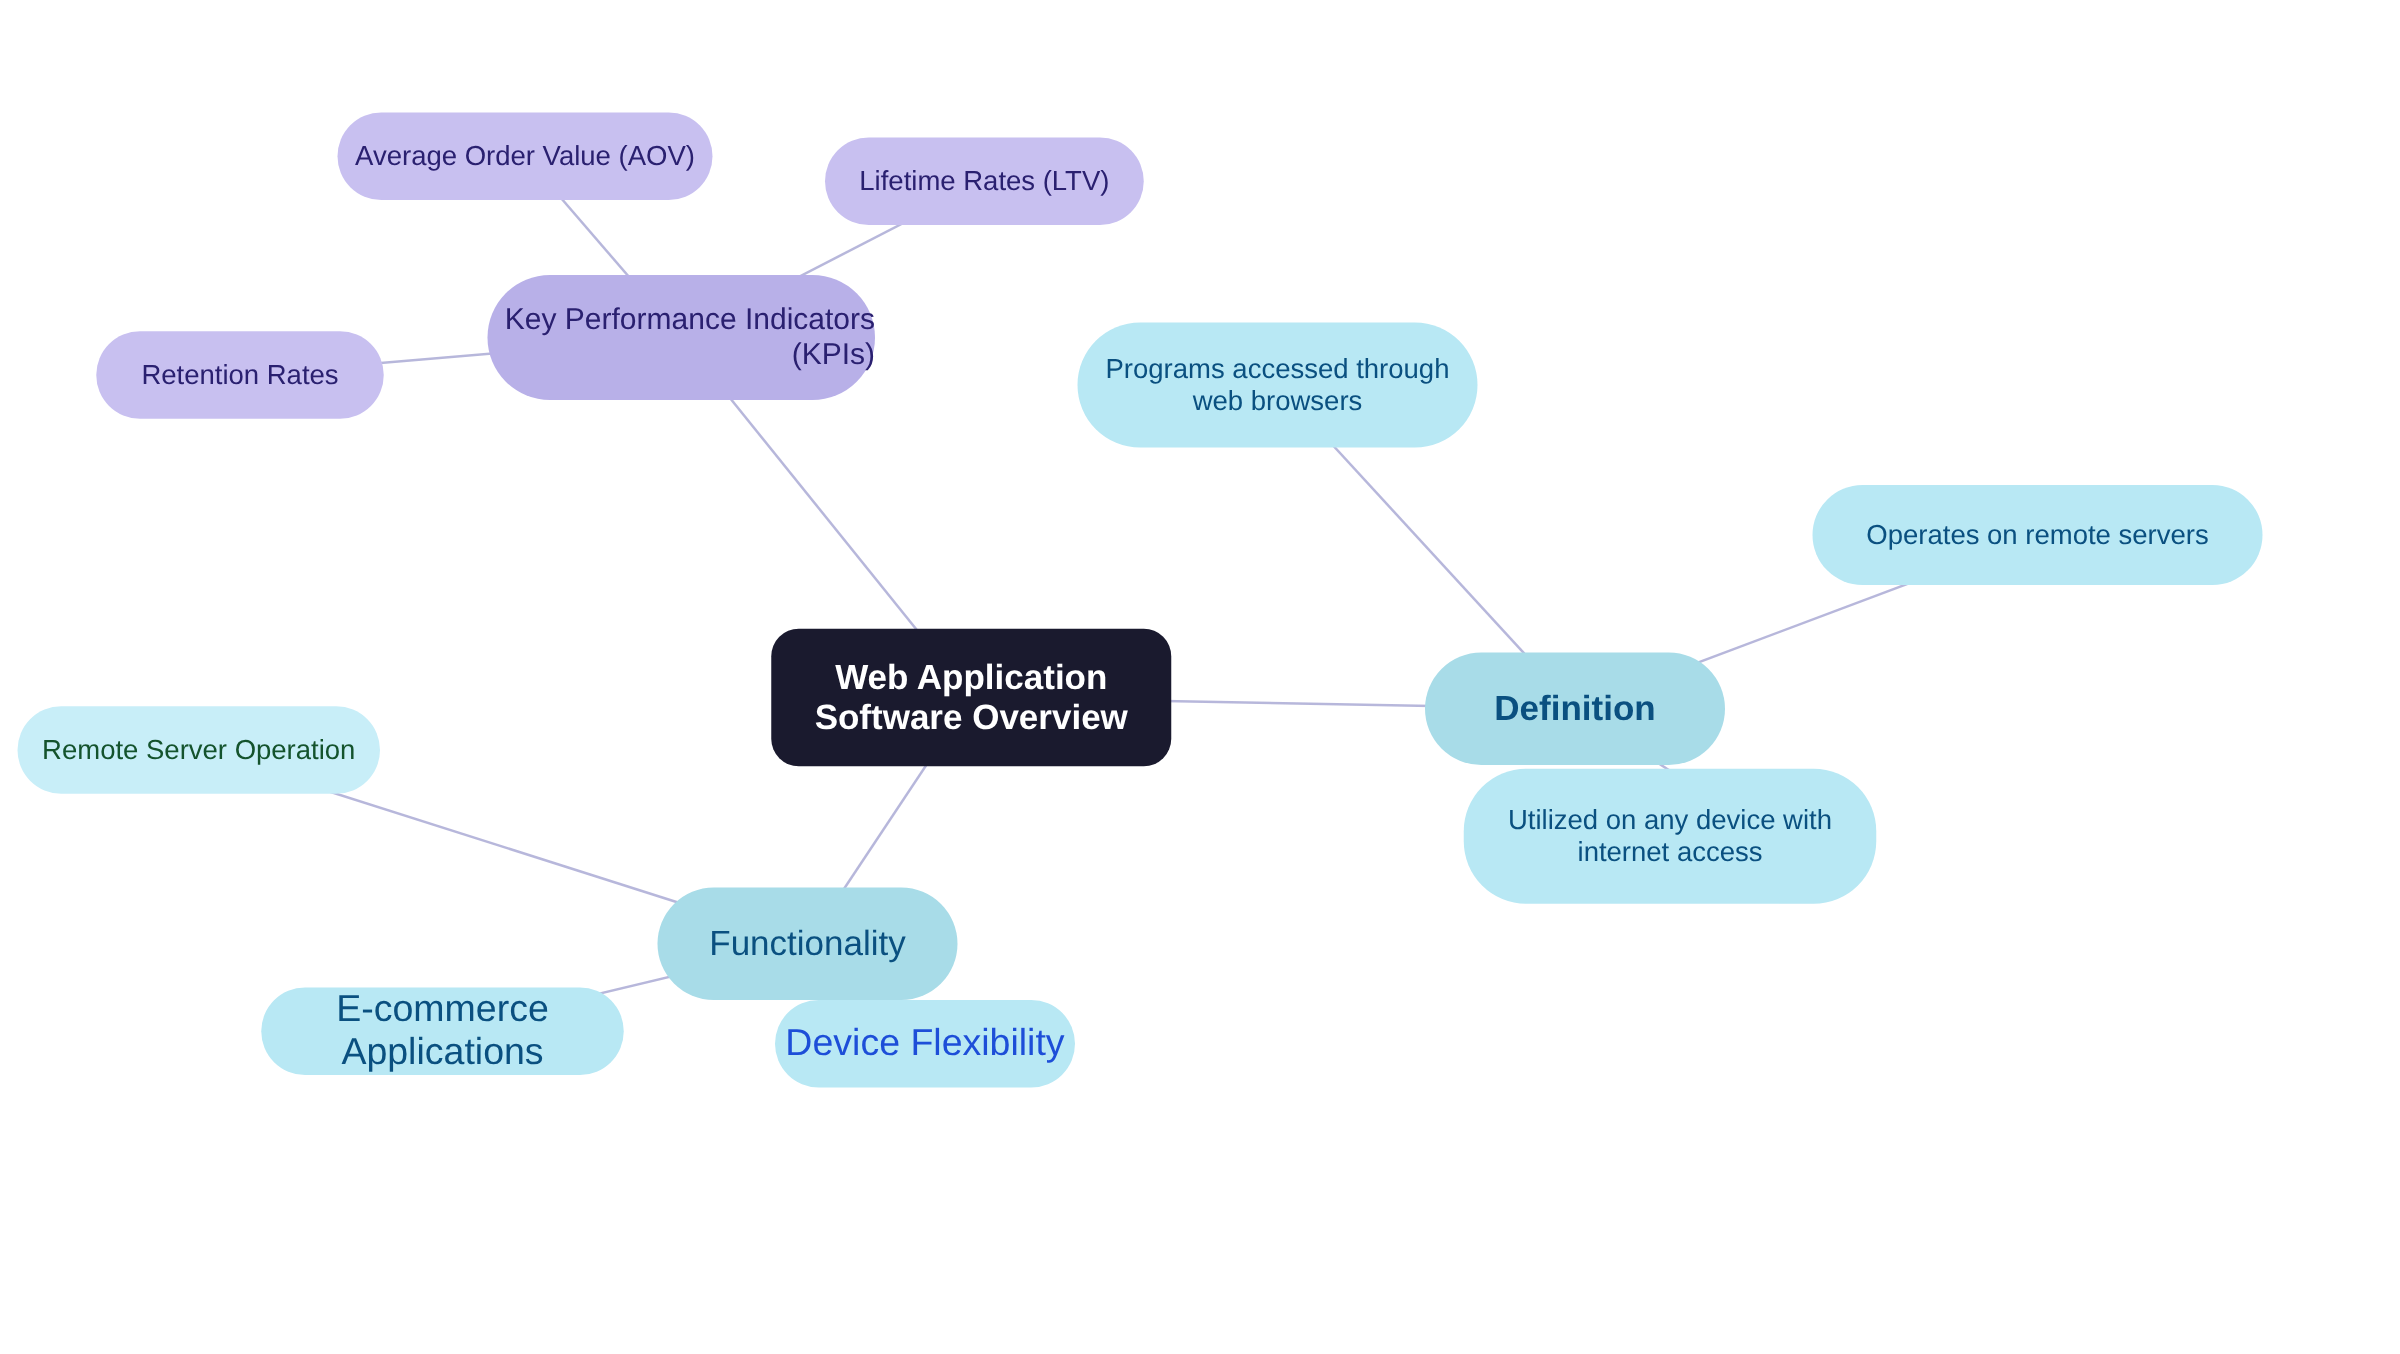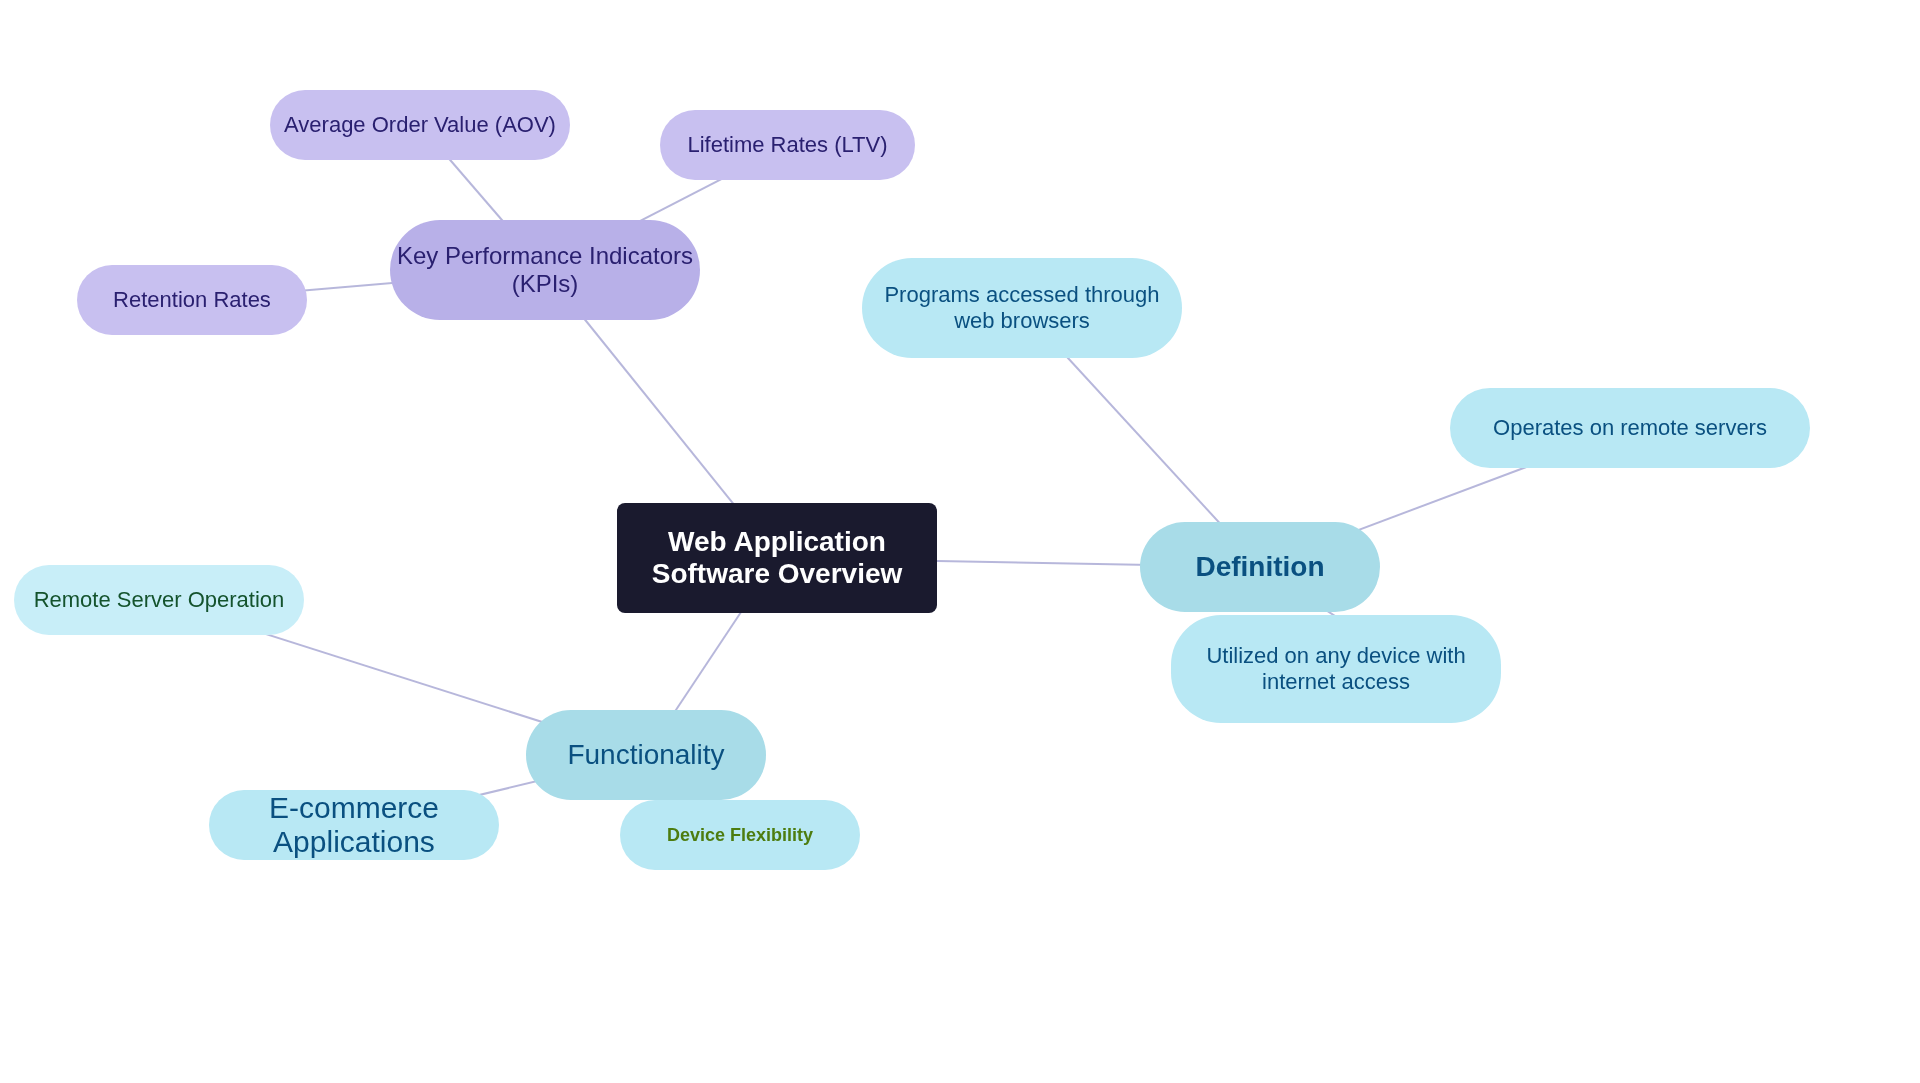--- a/index.html
+++ b/index.html
@@ -29,30 +29,31 @@
       z-index: 1;
       cursor: default;
     }
     .node-center {
       background: #1a1a2e;
       color: #ffffff;
       font-size: 28px;
       font-weight: 600;
       width: 320px;
       height: 110px;
-      border-radius: 8px;
+      border-radius: 22px;
     }
     .node-kpi {
       background: #b8b0e8;
       color: #2a2070;
       font-size: 24px;
       font-weight: 500;
       width: 310px;
       height: 100px;
       border-radius: 50px;
+      text-align: right;
     }
     .node-purple-sm {
       background: #c8c0f0;
       color: #2a2070;
       font-size: 22px;
       font-weight: 400;
       width: 260px;
       height: 70px;
       border-radius: 50px;
     }
@@ -97,23 +98,23 @@
       background: #b8e8f4;
       color: #0a5080;
       font-size: 30px;
       font-weight: 400;
       width: 290px;
       height: 70px;
       border-radius: 50px;
     }
     .node-blue-md {
       background: #b8e8f4;
-      color: #4d7c0f;
-      font-size: 18px;
-      font-weight: 700;
+      color: #1d4ed8;
+      font-size: 30px;
+      font-weight: 400;
       width: 270px;
       height: 70px;
       border-radius: 50px;
     }
     .node-blue-remote {
       background: #c8eef8;
       color: #14532d;
       font-size: 22px;
       font-weight: 400;
       width: 290px;

